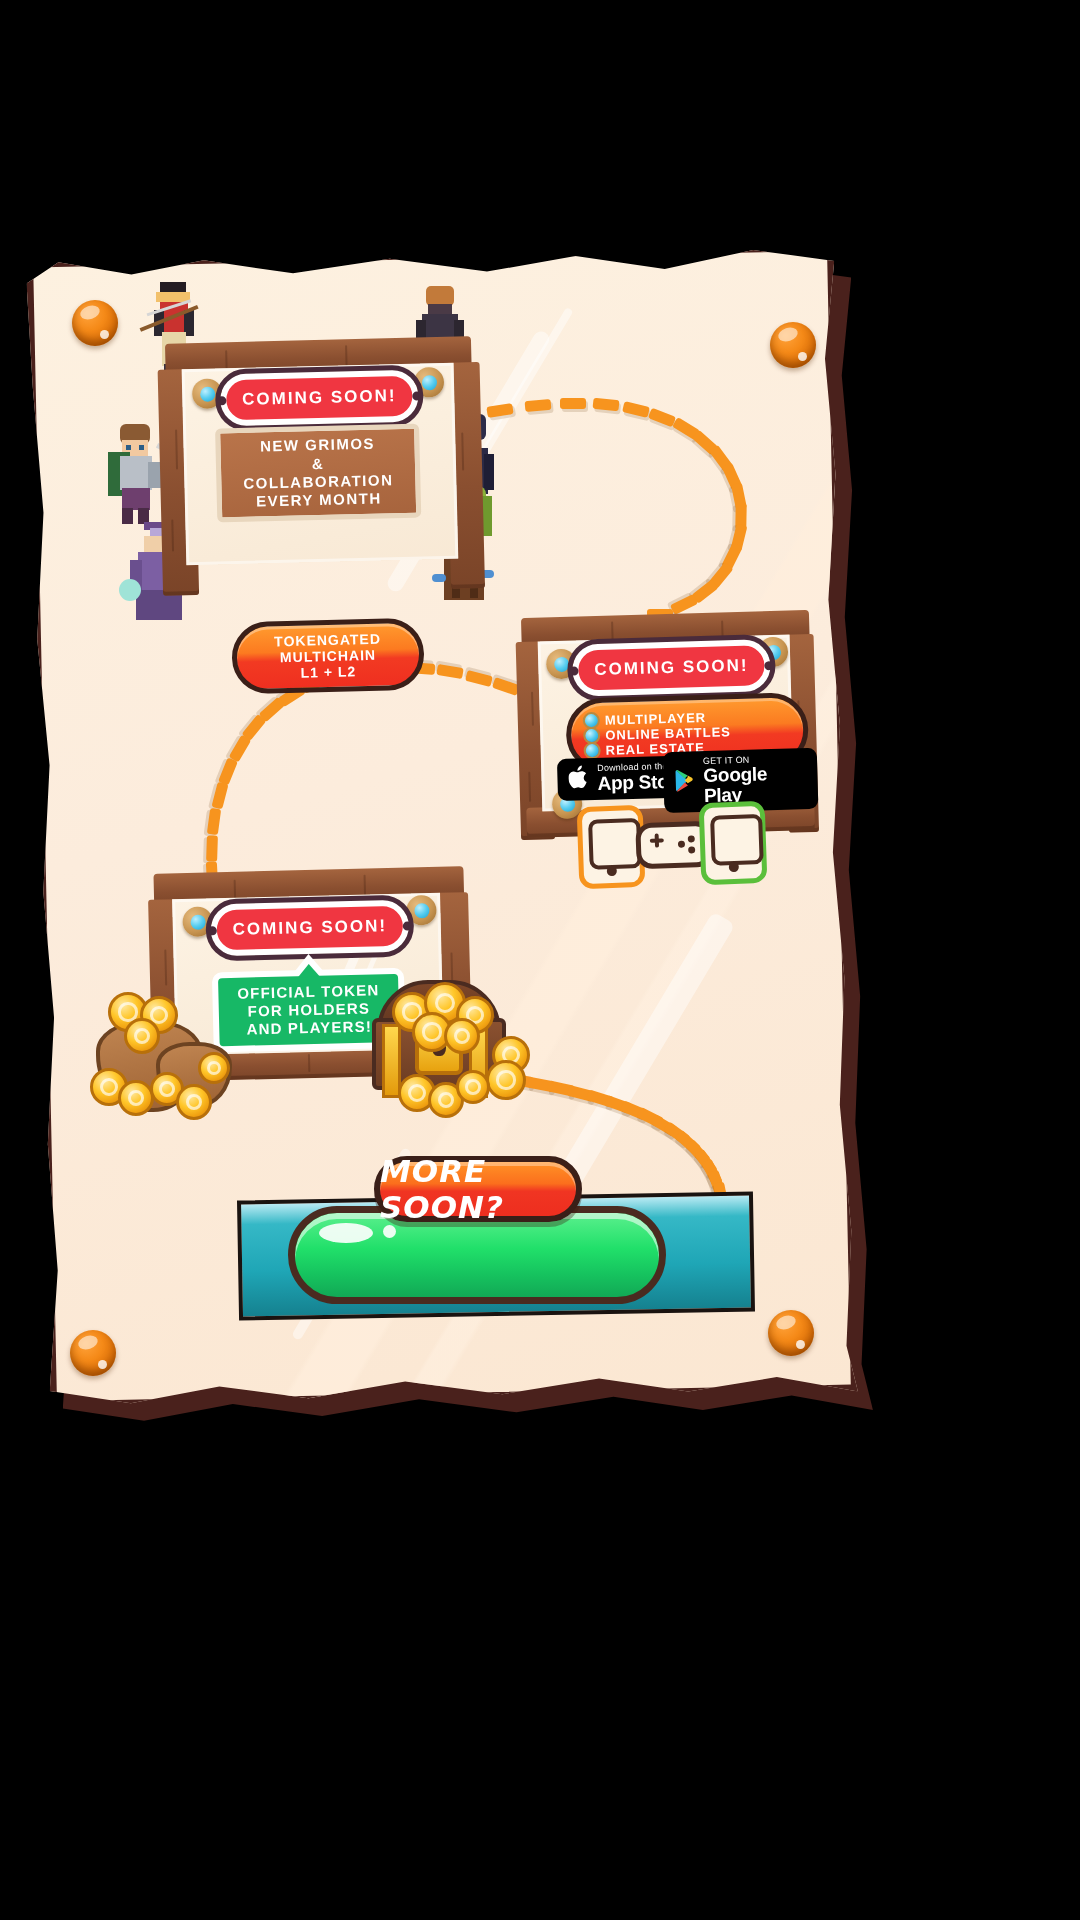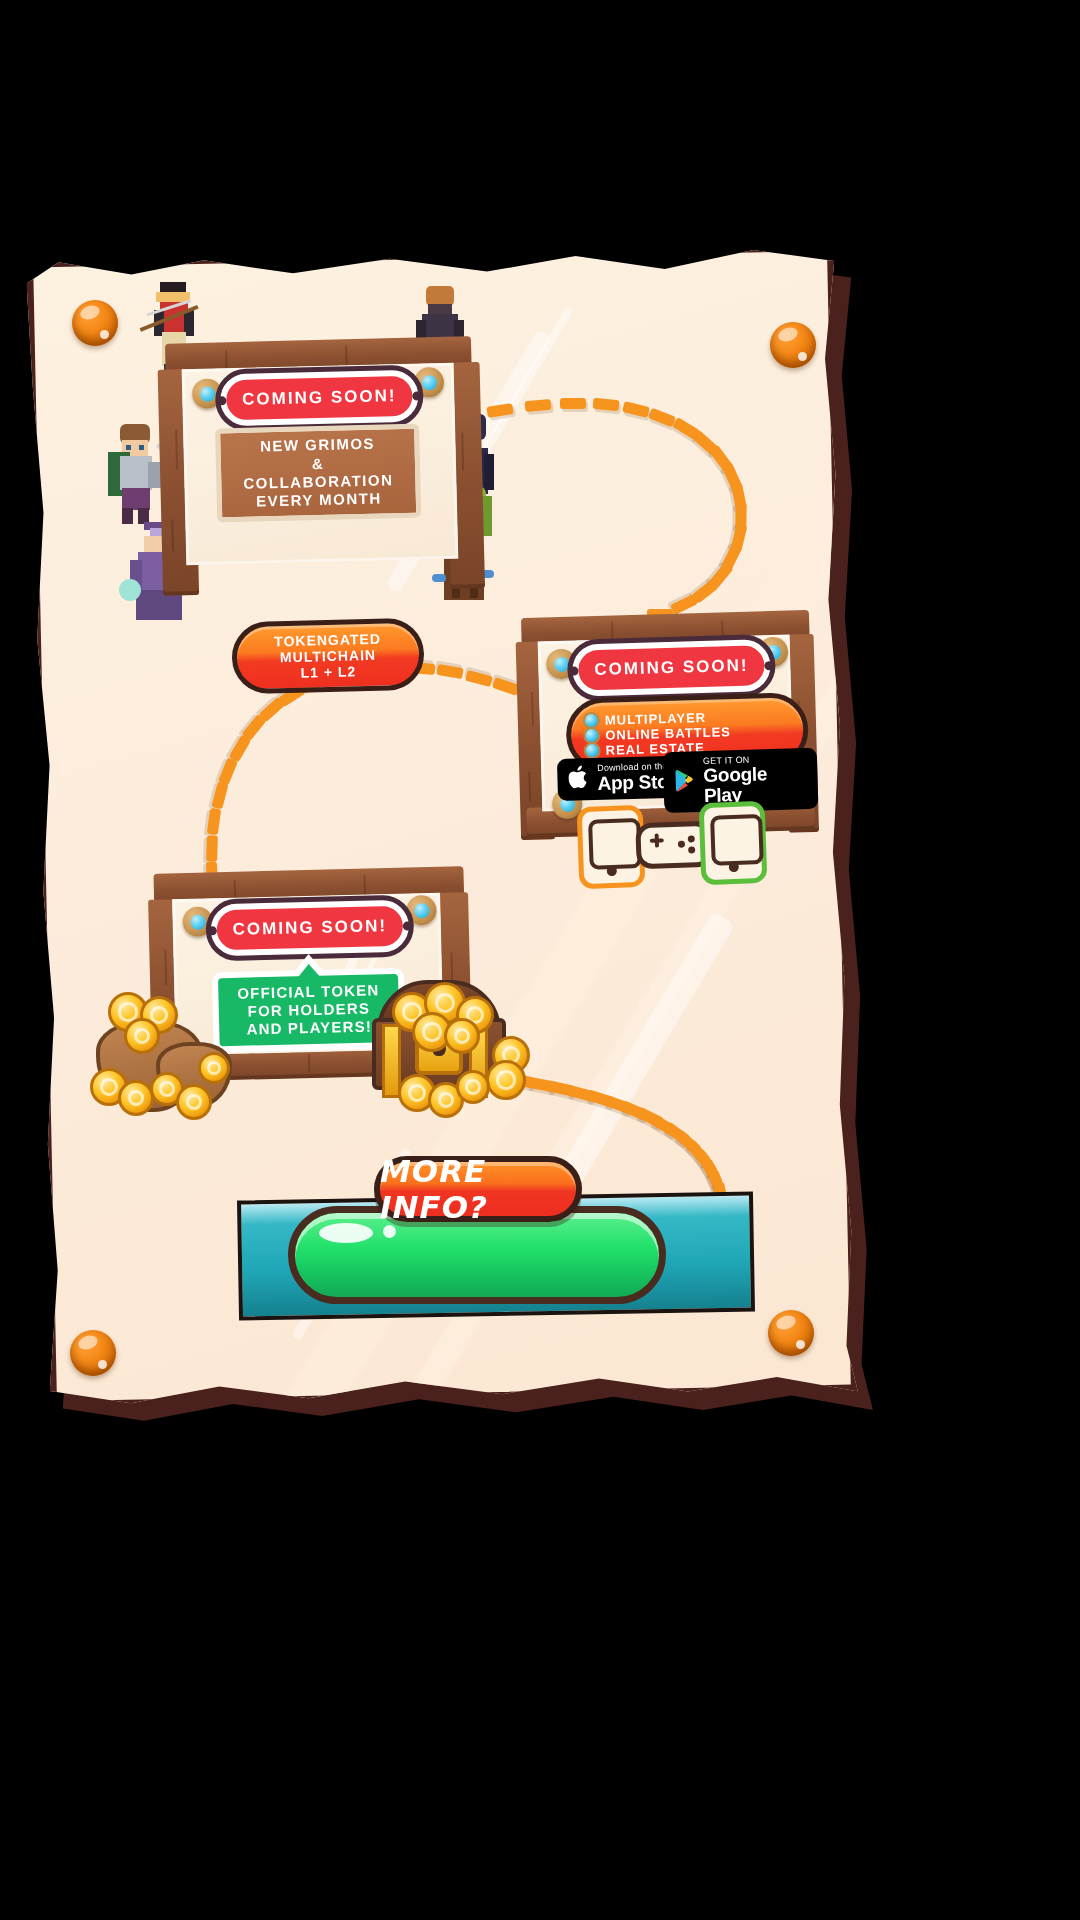--- a/index.html
+++ b/index.html
@@ -531,16 +531,16 @@
   <div class="coin" style="left:198px;top:1052px;width:26px;height:26px;"></div>
 
   <div class="tealbar" style="left:238px;top:1196px;width:508px;height:112px;"></div>
 
   <div class="greenfield" style="left:288px;top:1206px;width:364px;height:84px;">
     <div class="gloss"></div>
     <div class="gloss2"></div>
   </div>
 
   <div class="moreinfo" style="left:374px;top:1156px;width:196px;height:54px;font-size:31px;">
-    <span>MORE INFO?</span>
+    <span>MORE SOON?</span>
   </div>
 
 </div>
 
 </body></html>

